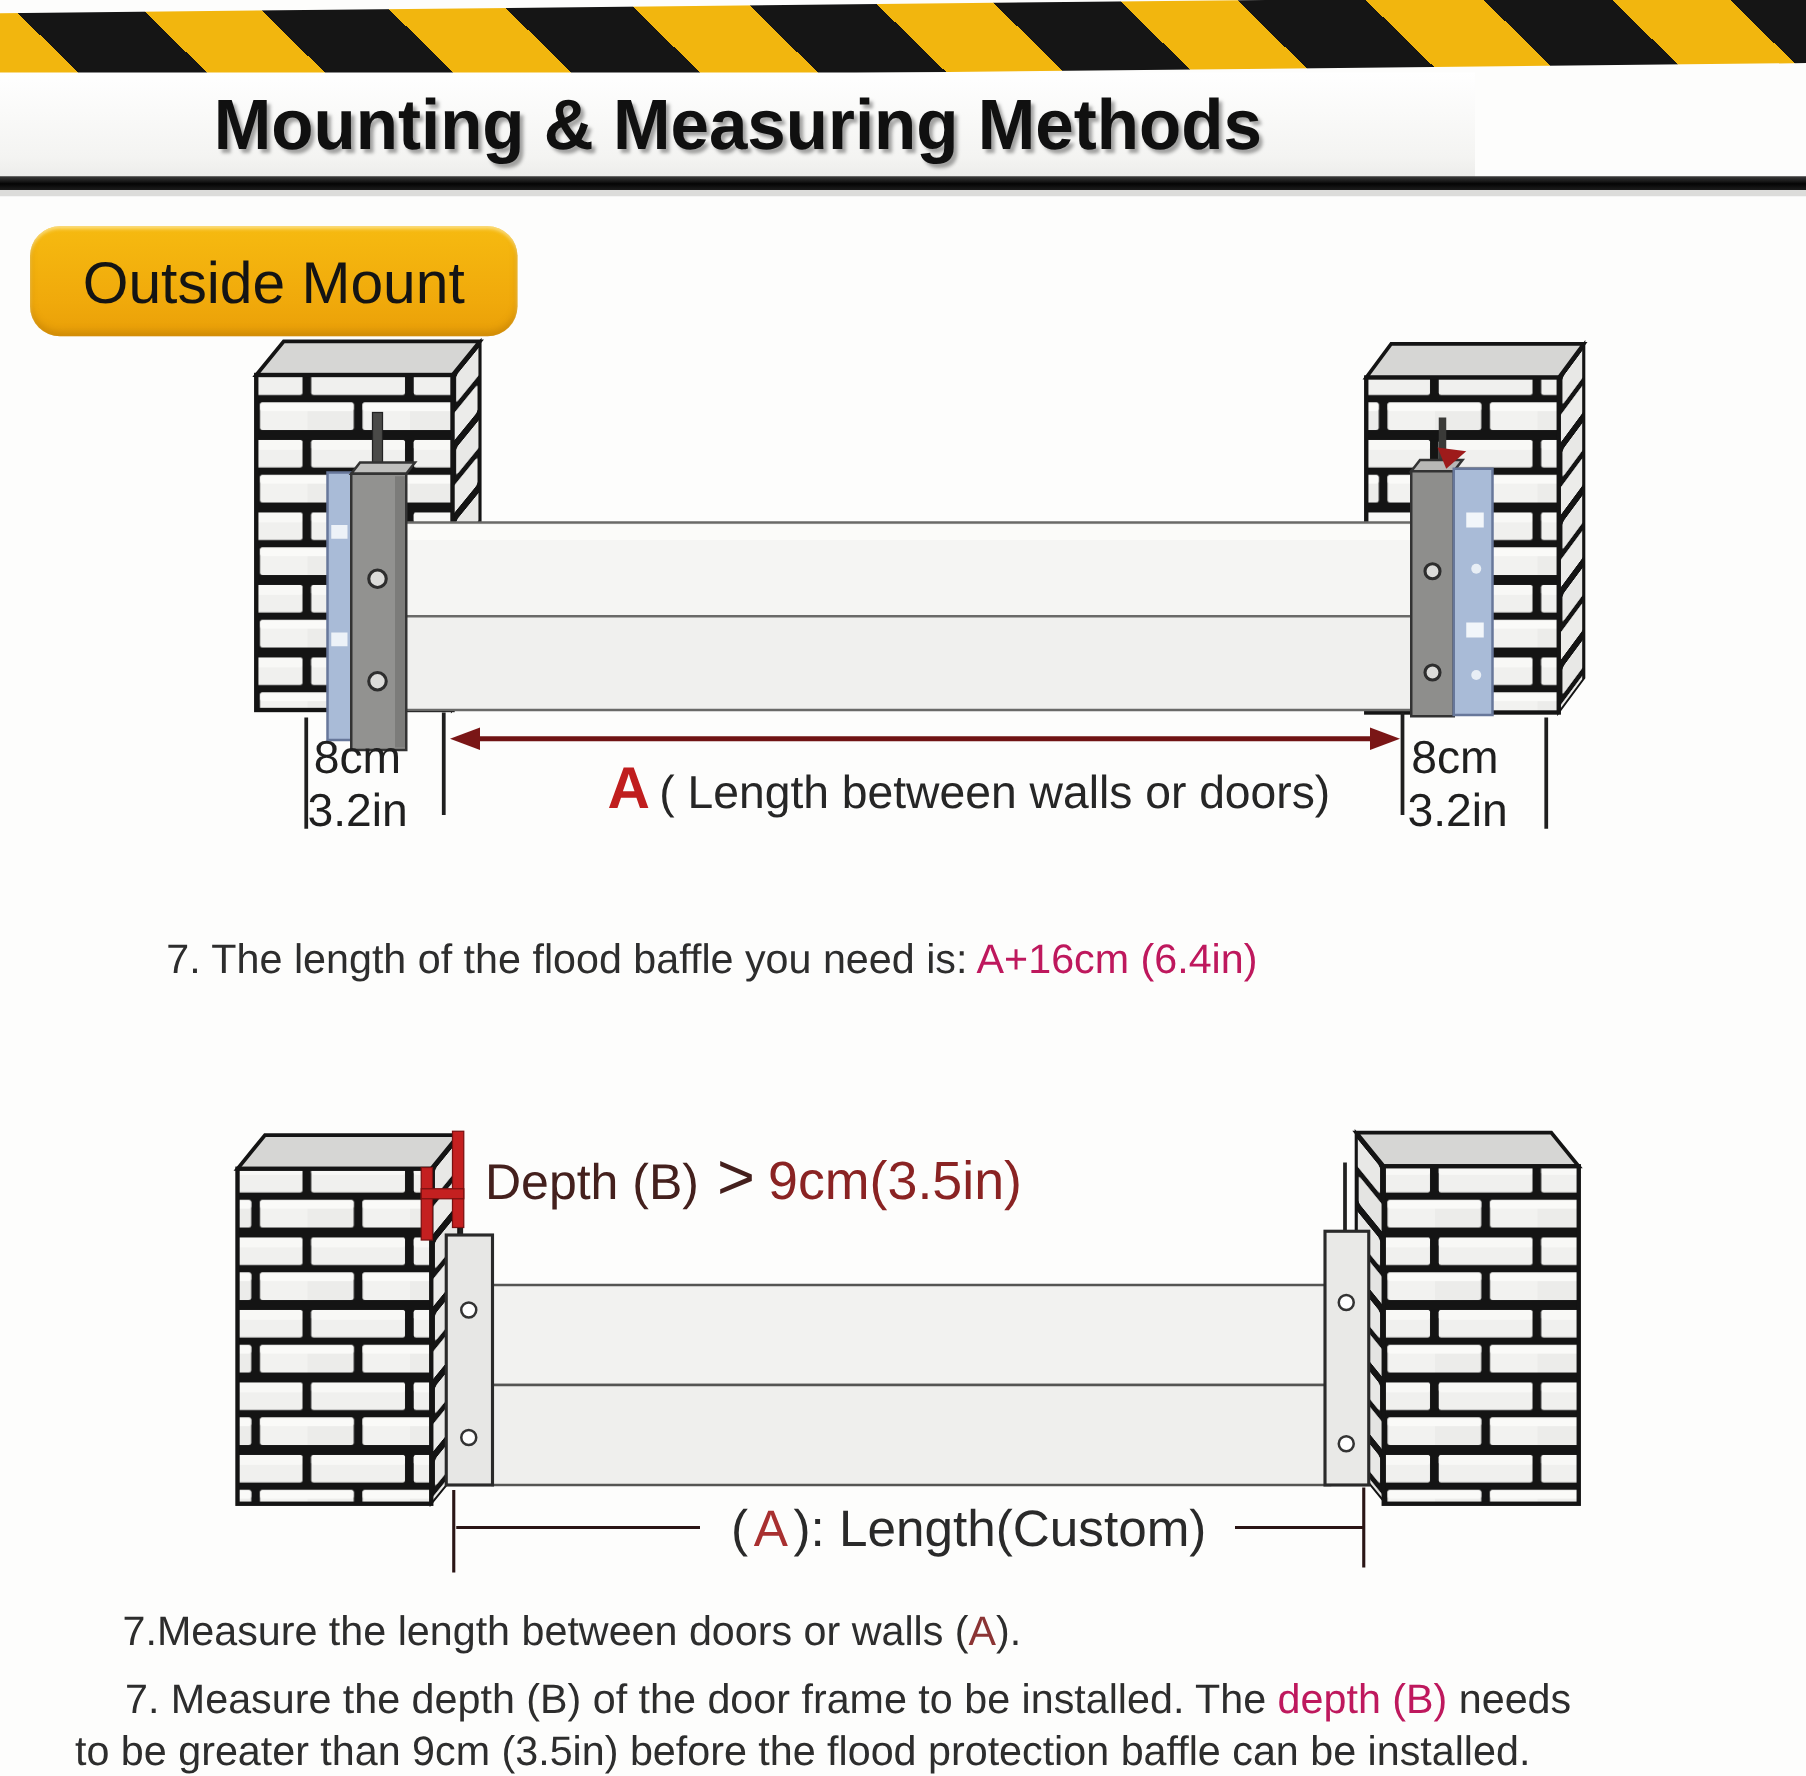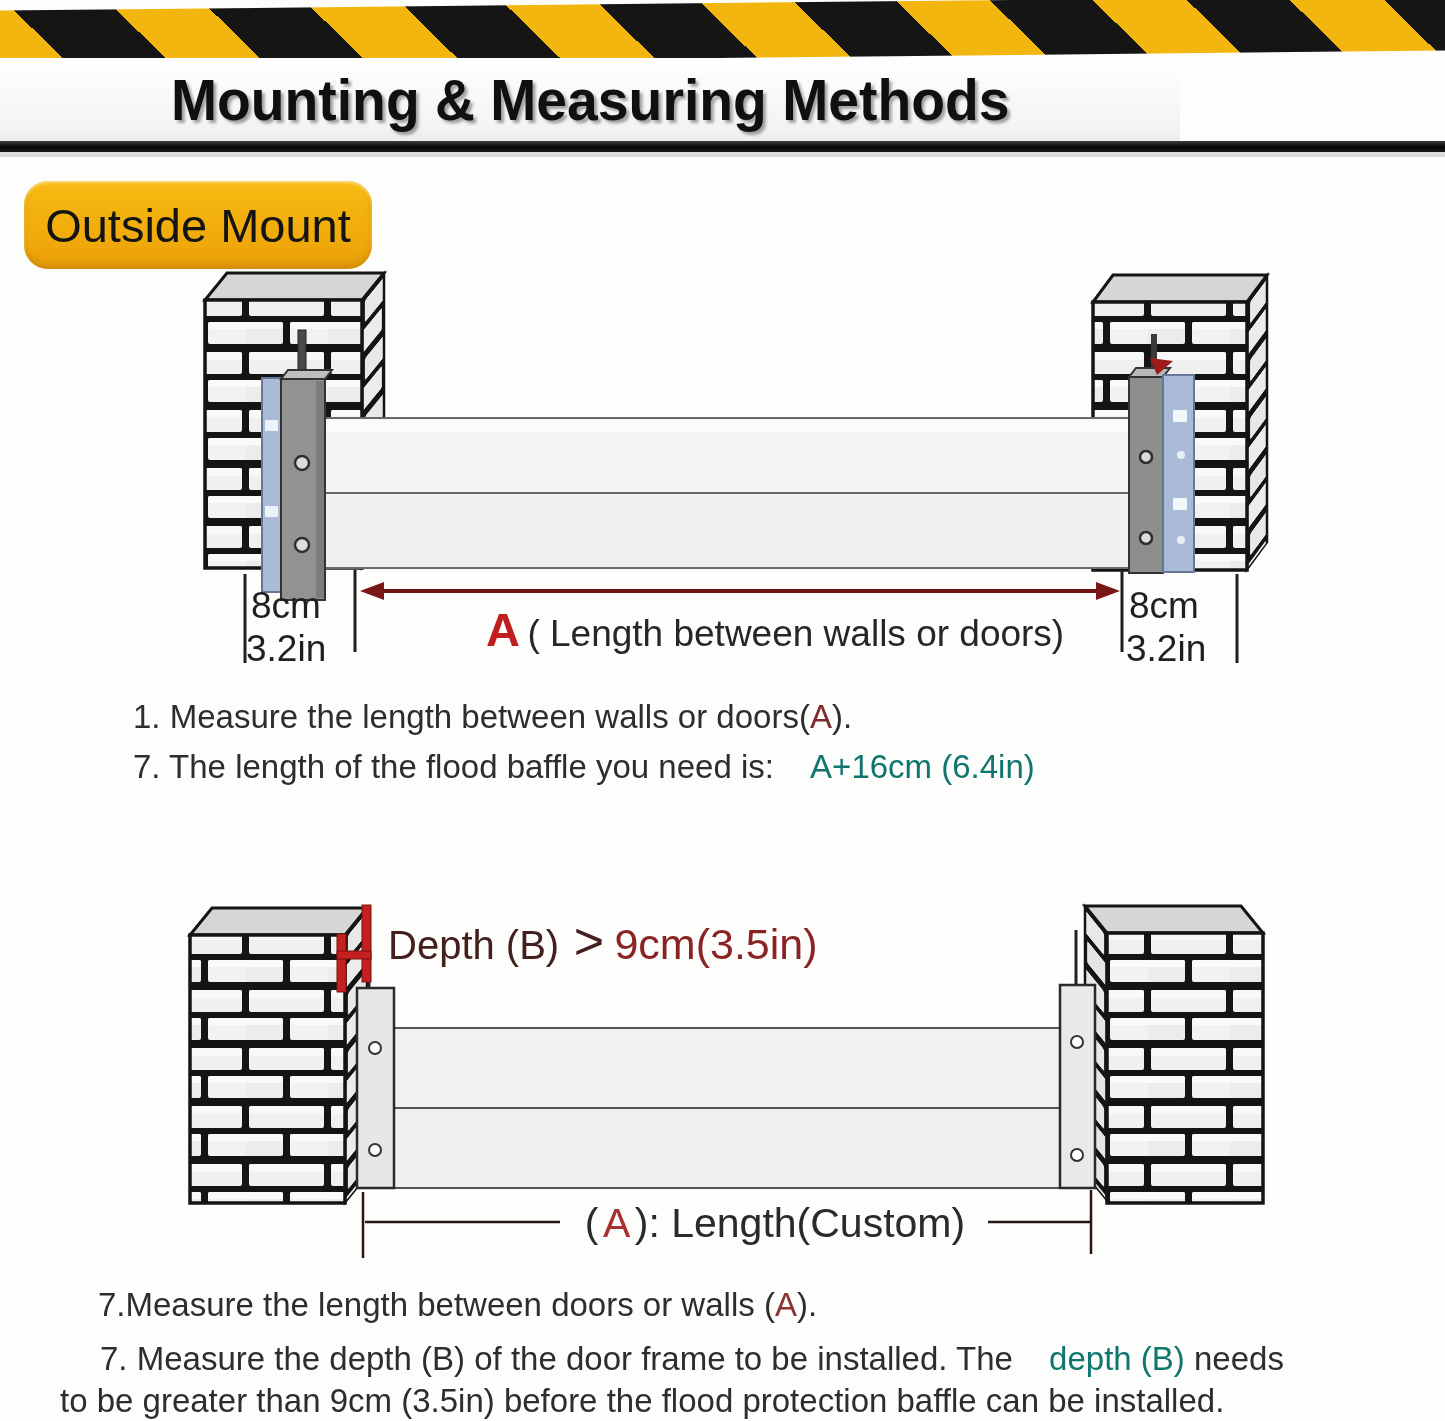--- a/index.html
+++ b/index.html
@@ -14,32 +14,32 @@
         background:linear-gradient(180deg,#ffffff 0%,#F4F4F2 80%,#ECECEA 100%);
         display:flex;align-items:center;justify-content:center;}
   .title-band span{font-size:57px;font-weight:bold;color:#101010;letter-spacing:0px;
         transform:scaleX(0.97);white-space:nowrap;
         text-shadow:3px 3px 3px rgba(0,0,0,0.35);}
   .title-rule{position:absolute;left:0;top:141px;width:1445px;height:11px;
         background:linear-gradient(180deg,#3c3c3c,#050505 55%,#1c1c1c);}
   .title-rule2{position:absolute;left:0;top:152px;width:1445px;height:5px;background:#dcdcda;}
 
   
-  .badge{position:absolute;left:24px;width:348px;height:88px;border-radius:24px;
+  .badge{position:absolute;left:24px;width:390px;height:88px;border-radius:24px;
         background:linear-gradient(180deg,#F6BA10 0%,#F0A90B 70%,#E99F08 100%);
         box-shadow:inset 0 -4px 6px rgba(160,100,0,0.35), inset 0 2px 3px rgba(255,235,160,0.8);
         display:flex;align-items:center;justify-content:center;
         font-size:47px;color:#141414;}
   .badge1{top:181px;}
   .badge2{top:805px;}
 
   
   .tline{position:absolute;font-size:33px;color:#2d2d2d;white-space:nowrap;}
   .red1{color:#7B2B2B;}
-  .red2{color:#0f766e;margin-left:27px;}
+  .red2{color:#be185d;}
   .redA{color:#8B3434;}
 
   .diagrams{position:absolute;left:0;top:0;width:1445px;height:1421px;}
   svg{font-family:"Liberation Sans",sans-serif;}
 </style>
 </head>
 <body>
 
 <div class="page">
 
@@ -197,23 +197,20 @@
         <line x1="1091" y1="1190" x2="1091" y2="1254"></line>
       </g>
       <text x="775" y="1237" text-anchor="middle">
         <tspan font-size="41" fill="#2a2a2a">(</tspan>
         <tspan font-size="41" fill="#A83030">A</tspan>
         <tspan font-size="41" fill="#2a2a2a">): Length(Custom)</tspan>
       </text>
     </g>
   </svg>
 
-  <div class="tline" style="left:133px;top:698px;">
-    <span>1. Measure the length between walls or doors(</span><span class="red1">A</span><span>).</span>
-  </div>
   <div class="tline" style="left:133px;top:748px;">
     <span>7. The length of the flood baffle you need is: </span><span class="red2">A+16cm (6.4in)</span>
   </div>
 
   <div class="tline" style="left:98px;top:1286px;">
     <span>7.Measure the length between doors or walls (</span><span class="redA">A</span><span>).</span>
   </div>
   <div class="tline" style="left:100px;top:1340px;">
     <span>7. Measure the depth (B) of the door frame to be installed. The </span><span class="red2">depth (B)</span><span> needs</span>
   </div>

